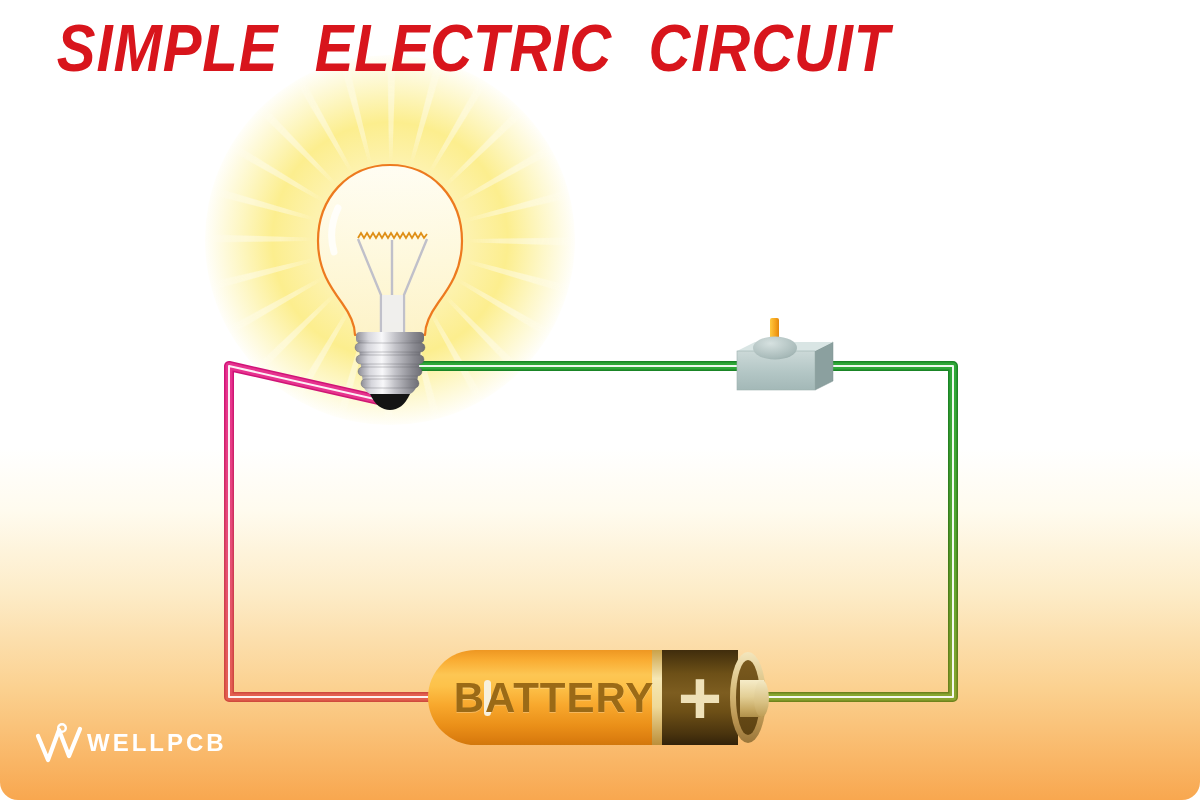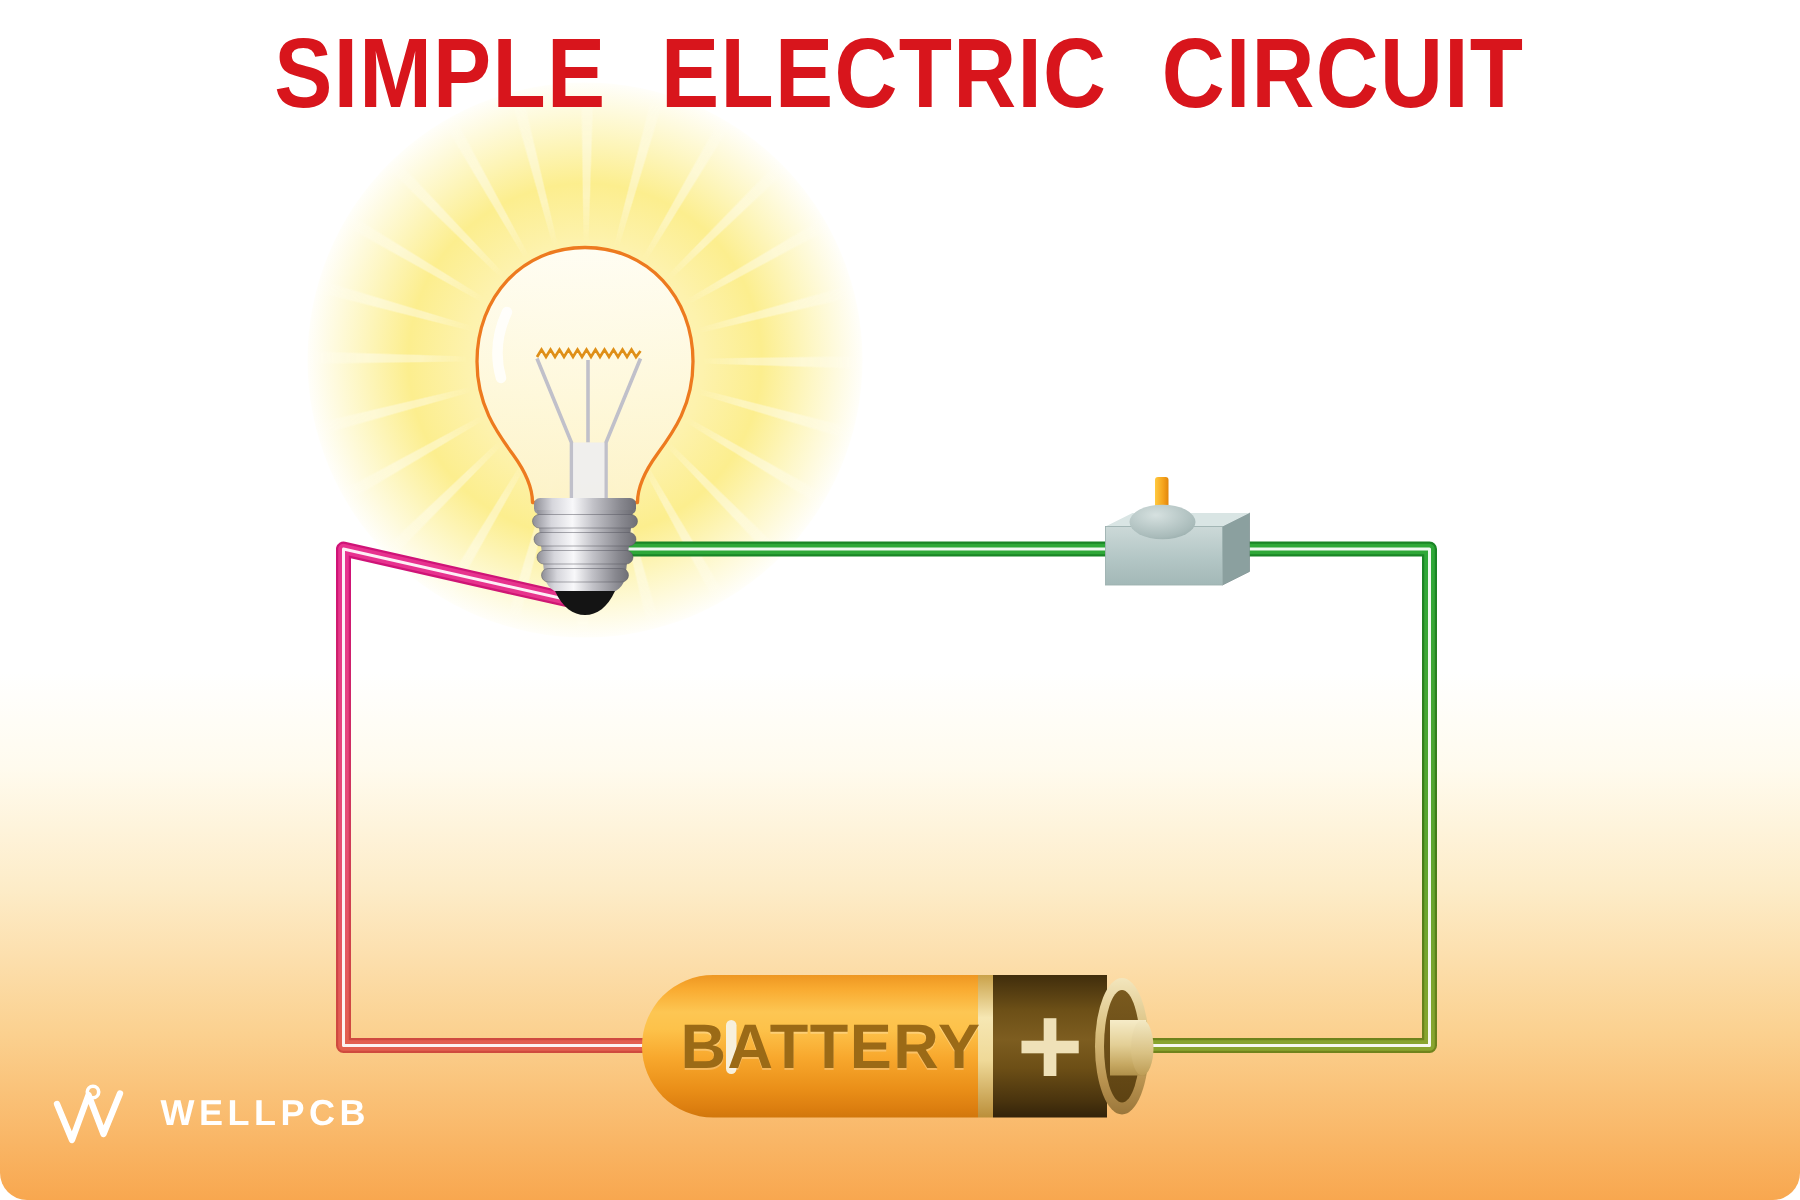--- a/index.html
+++ b/index.html
@@ -1,19 +1,19 @@
 <!DOCTYPE html>
 <html><head>
 <meta charset="utf-8">
 <style>
   html,body{margin:0;padding:0;background:#ffffff;}
   .stage{position:relative;width:1200px;height:800px;font-family:"Liberation Sans",sans-serif;overflow:hidden;}
   .card{position:absolute;inset:0;border-radius:18px;overflow:hidden;
         background:linear-gradient(180deg,#ffffff 0%,#ffffff 56%,#fffbee 64%,#fdecc8 74%,#fbd190 86%,#f8a74f 100%);}
-  .title{position:absolute;top:10px;left:0;right:0;text-align:center;}
+  .title{position:absolute;top:10px;left:0;right:0;text-align:left;font-style:italic;}
   .title span{display:inline-block;transform:scaleX(0.88);transform-origin:center;
         font-size:66px;font-weight:bold;letter-spacing:1px;word-spacing:22px;color:#d8151c;white-space:nowrap;}
   
   .glow{position:absolute;left:205px;top:55px;width:370px;height:370px;border-radius:50%;
         background:radial-gradient(circle at 50% 50%,#fff7cf 0%,#fdf2ad 30%,#fcee8e 45%,rgba(252,240,150,0.55) 58%,rgba(252,242,170,0) 72%);}
   .rays{position:absolute;left:205px;top:55px;width:370px;height:370px;border-radius:50%;opacity:.65;
         background:repeating-conic-gradient(from 3deg,rgba(255,255,255,0) 0deg 11deg,rgba(255,255,255,0.6) 11.5deg 13.5deg,rgba(255,255,255,0) 14deg 15deg);
         -webkit-mask:radial-gradient(circle,transparent 30%,#000 42%,#000 55%,transparent 70%);
         mask:radial-gradient(circle,transparent 30%,#000 42%,#000 55%,transparent 70%);}
   .abs{position:absolute;}
@@ -31,21 +31,21 @@
   .bat-nub{position:absolute;left:316px;top:36px;width:24px;height:37px;
         background:linear-gradient(180deg,#f6ecc8,#e3cf96 45%,#c6a862 80%,#b0904a);}
   .bat-nub-end{position:absolute;left:330px;top:36px;width:15px;height:37px;border-radius:50%;
         background:linear-gradient(180deg,#f3e9c4,#d9c183 60%,#bd9c55);}
   .bat-label{position:absolute;left:40px;top:6px;width:180px;height:96px;display:flex;align-items:center;justify-content:center;
         font-size:42px;font-weight:bold;letter-spacing:1px;color:#9b6a16;text-shadow:0 1px 0 rgba(255,255,255,0.25);}
   .bat-minus{position:absolute;left:60px;top:36px;width:7px;height:36px;border-radius:4px;background:#f7f0dc;}
   .bat-plus{position:absolute;left:238px;top:6px;width:76px;height:95px;display:flex;align-items:center;justify-content:center;
         font-size:76px;font-weight:bold;color:#efe1b8;}
   
-  .logo{position:absolute;left:34px;top:720px;display:flex;align-items:center;gap:23px;}
+  .logo{position:absolute;left:34px;top:720px;display:flex;align-items:center;gap:3px;}
   .logo-text{color:#ffffff;font-size:24px;font-weight:bold;letter-spacing:3px;}
 </style>
 </head>
 <body>
 
 <div class="stage">
   <div class="card">
 
     <div class="glow"></div>
     <div class="rays"></div>

